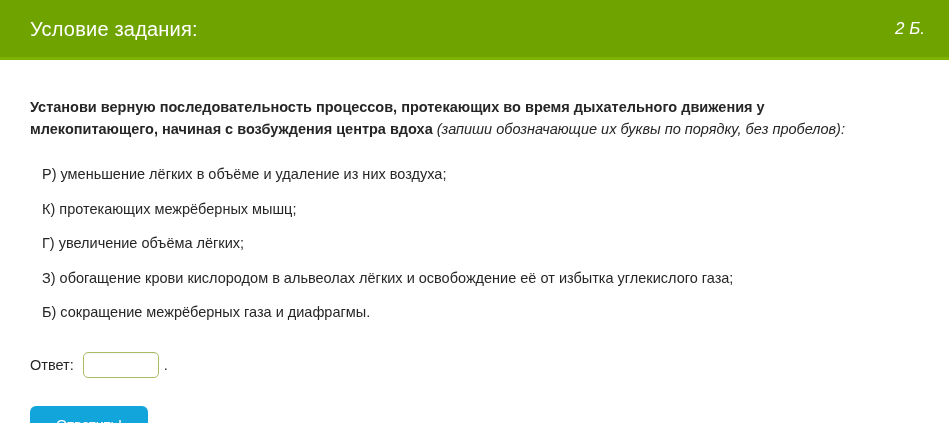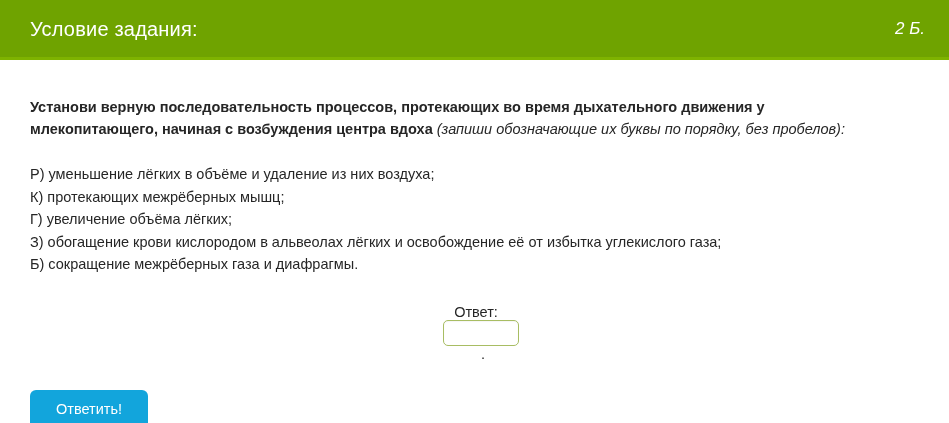--- a/index.html
+++ b/index.html
@@ -66,33 +66,32 @@
 
   .options {
     margin: 22px 0 0 0;
     padding: 0;
     list-style: none;
     font-size: 14.5px;
     line-height: 1.56;
     color: #262626;
   }
   .options li {
-    margin: 0;
+    margin: 12px;
     padding: 0;
     white-space: nowrap;
   }
 
   
   .answer-row {
     display: flex;
     align-items: center;
     margin-top: 28px;
     font-size: 14.5px;
     color: #262626;
-    flex-direction: column;
   }
   .answer-label {
     margin-right: 9px;
   }
   .answer-input {
     width: 76px;
     height: 26px;
     border: 1px solid #a8bd63;
     border-radius: 5px;
     background: #ffffff;

